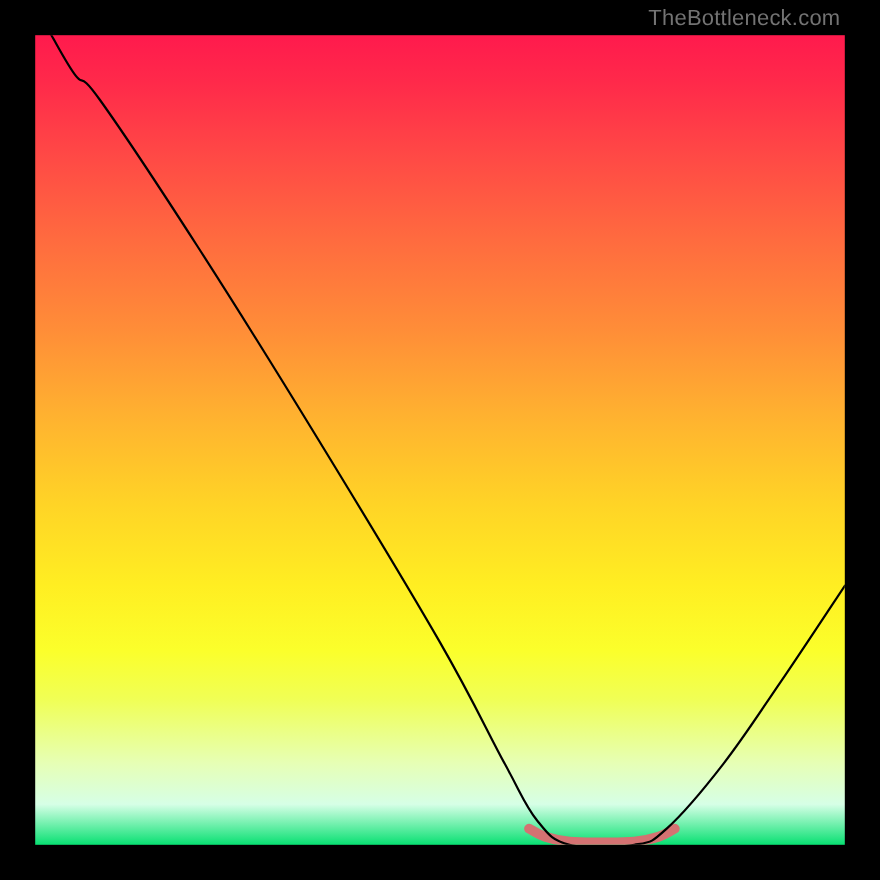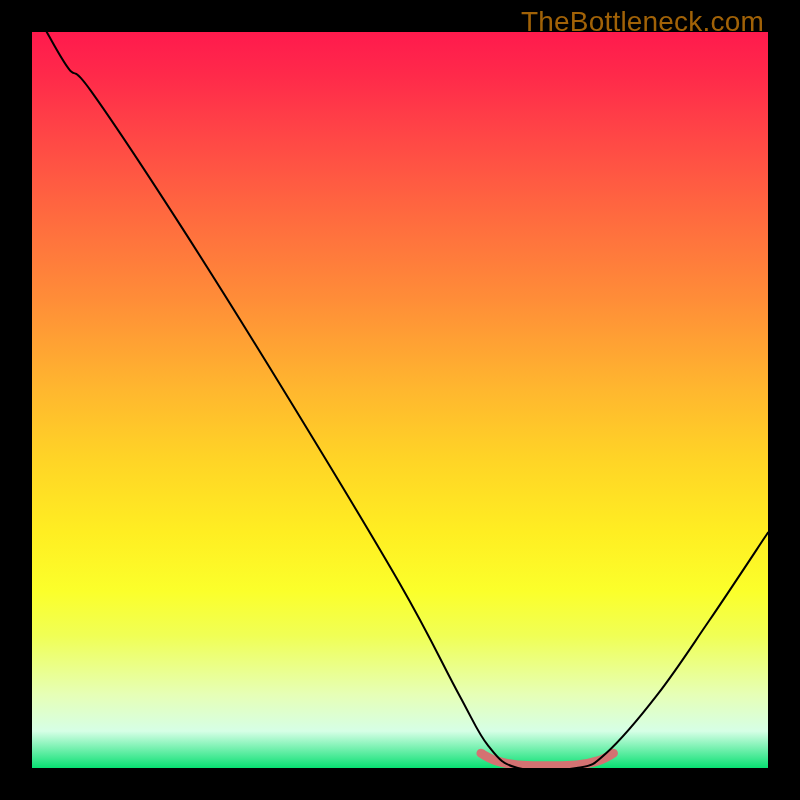--- a/index.html
+++ b/index.html
@@ -39,22 +39,22 @@
       #f0ff55 82%,
       #e6ffb6 90%,
       #d6ffe6 95%,
       #08e072 100%
     );
   }
   .watermark {
     position: absolute;
     top: 6px;
     right: 36px;
-    color: #a16207;
-    font-size: 28px;
+    color: #737373;
+    font-size: 20px;
     font-weight: 500;
     letter-spacing: 0.2px;
     user-select: none;
   }
   svg.curve {
     position: absolute;
     left: 32px;
     top: 32px;
     width: 736px;
     height: 736px;

